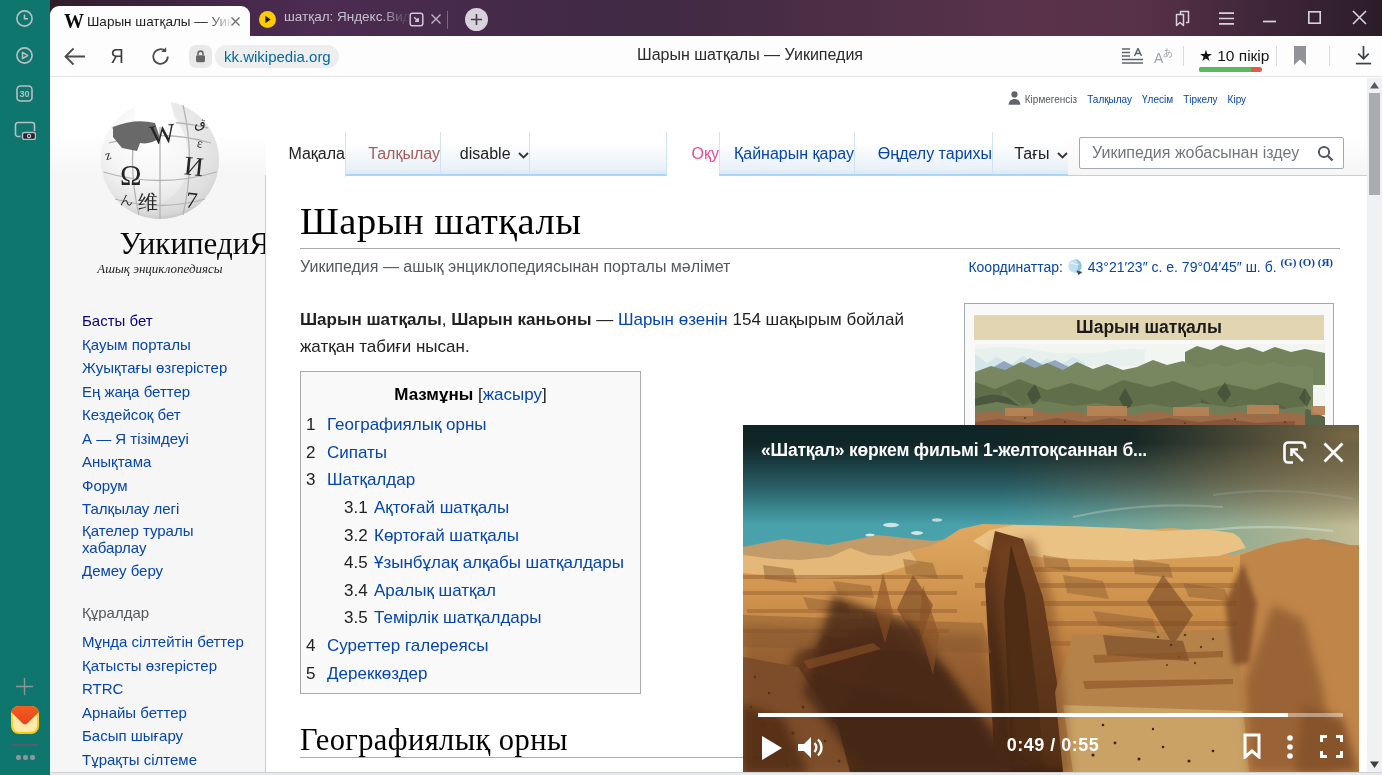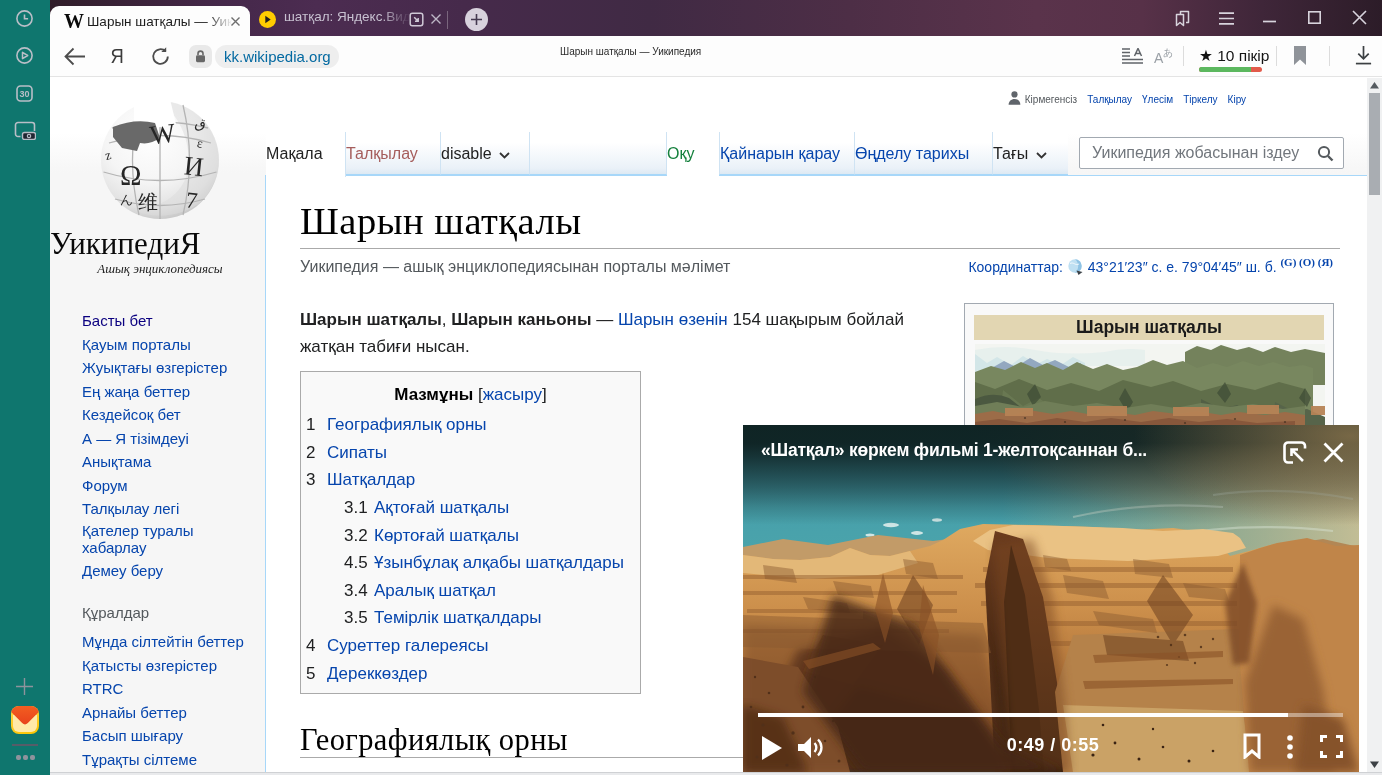--- a/index.html
+++ b/index.html
@@ -6,28 +6,28 @@
 #stage{position:absolute;left:0;top:0;width:1382px;height:775px;background:#fff;overflow:hidden}
 a{color:#0645ad;text-decoration:none}
 
 #sidebar{left:0;top:0;width:50px;height:775px;background:#0f766e;z-index:30}
 #topbar{left:50px;top:0;width:1332px;height:36px;background:linear-gradient(90deg,#301d29 0%,#45284a 13%,#4c2c51 20%,#462a4b 31%,#402a44 45%,#4d2e46 60%,#5a334b 74%,#573148 82%,#3f2639 91%,#2c1c28 100%);z-index:20}
 #tab1{left:50px;top:6px;width:200px;height:30px;background:#fdfdfd;border-radius:9px 9px 0 0;z-index:21}
 #tab1 .title{position:absolute;left:37px;top:8px;font-size:13.5px;color:#1c1c1c;width:150px;white-space:nowrap;overflow:hidden;-webkit-mask-image:linear-gradient(90deg,#000 80%,transparent 97%)}
 #tab1 .w{position:absolute;left:14px;top:4px;font-family:"Liberation Serif",serif;font-size:20px;font-weight:bold;color:#0a0a0a}
 #tab2{left:250px;top:0;width:250px;height:36px;z-index:21;color:#c7c0d0}
 #toolbar{left:50px;top:36px;width:1332px;height:41px;background:#fdfdfd;border-bottom:1px solid #e4e4e4;z-index:20}
-#toolbar .ttl{position:absolute;left:510px;top:10px;width:380px;font-size:10px;color:#2a2a2a}
+#toolbar .ttl{position:absolute;left:510px;top:10px;width:380px;text-align:center;font-size:16px;color:#2a2a2a}
 .chip{position:absolute;background:#e9e9e9;border-radius:7px}
 #urlpill{position:absolute;left:165px;top:9px;width:124px;height:23px;background:#eee;border-radius:11.5px;font-size:15px;color:#0369a1;line-height:23px;padding-left:9px}
 
 #wp{left:50px;top:78px;width:1317px;height:697px;background:linear-gradient(#ffffff 55px,#f6f6f6 95px);z-index:1;font-size:16px}
 #wpbox{position:absolute;left:215px;top:97px;width:1102px;height:600px;background:#fff;border-left:1px solid #a7d7f9;border-top:1px solid #a7d7f9}
 .navlink{position:absolute;left:32px;font-size:15px;color:#0645ad;white-space:nowrap}
-.ptab{position:absolute;top:54px;height:43px;background:linear-gradient(#ffffff 25%,#eaf1f8 86%,#dde9f3 100%);border-bottom:1px solid #a7d7f9;border-right:1px solid #cfe3f3;font-size:16px;text-align:left;color:#0645ad;padding-top:13px}
+.ptab{position:absolute;top:54px;height:43px;background:linear-gradient(#ffffff 25%,#eaf1f8 86%,#dde9f3 100%);border-bottom:1px solid #a7d7f9;border-right:1px solid #cfe3f3;font-size:16px;text-align:right;color:#0645ad;padding-top:13px}
 .ptab.on{background:#fff;border-bottom:0;border-right:1px solid #cfe3f3;height:45px}
 .tocrow{position:absolute;left:0;width:100%;height:28px;font-size:17px}
 .tocrow .n{position:absolute;left:5px;color:#202122}
 .tocrow .n2{position:absolute;left:43px;color:#202122}
 .tocrow a{position:absolute;white-space:nowrap}
 
 #video{left:743px;top:425px;width:616px;height:347px;background:#223a3a;z-index:40;overflow:hidden}
 
 #scroll{left:1367px;top:78px;width:15px;height:697px;background:#f0f1f2;z-index:25}
 #scroll .th{position:absolute;left:2px;top:15px;width:11px;height:102px;background:#a9adb2}
@@ -62,21 +62,21 @@
         <text x="86" y="79" font-size="27" transform="rotate(6 94 72)">И</text>
         <text x="22" y="89" font-size="29">Ω</text>
         <text x="40" y="113" font-size="20">维</text>
         <text x="88" y="112" font-size="23" transform="rotate(6 94 104)">7</text>
         <text x="97" y="32" font-size="14" transform="rotate(14 102 28)">ق</text>
         <text x="7" y="63" font-size="13" transform="rotate(-14 12 58)">z</text>
         <text x="99" y="52" font-size="13" transform="rotate(10 104 48)">ε</text>
         <text x="22" y="108" font-size="13">ん</text>
       </g>
     </svg>
-    <div style="position:absolute;left:0;top:133px;width:220px;text-align:left;font-family:'Liberation Serif',serif;font-size:31px;color:#0a0a0a">УикипедиЯ</div>
+    <div style="position:absolute;left:0;top:133px;width:220px;text-align:right;font-family:'Liberation Serif',serif;font-size:31px;color:#0a0a0a">УикипедиЯ</div>
     <div style="position:absolute;left:0;top:168px;width:220px;text-align:center;font-family:'Liberation Serif',serif;font-style:italic;font-size:13px;color:#222">Ашық энциклопедиясы</div>
   </div>
 
   <div id="navlinks">
     <a class="navlink" style="top:234px;color:#0b0080">Басты бет</a>
     <a class="navlink" style="top:258px">Қауым порталы</a>
     <a class="navlink" style="top:281px">Жуықтағы өзгерістер</a>
     <a class="navlink" style="top:305px">Ең жаңа беттер</a>
     <a class="navlink" style="top:328px">Кездейсоқ бет</a>
     <a class="navlink" style="top:352px">А — Я тізімдеуі</a>
@@ -103,21 +103,21 @@
   </div>
   <div id="wpbox"></div>
 
   <div id="ptabs">
     <div class="ptab on" style="left:216px;width:80px;color:#222">Мақала</div>
     <div class="ptab" style="left:296px;width:95px"><span style="color:#a55d5c">Талқылау</span></div>
     <div class="ptab" style="left:391px;width:89px;color:#222">disable <svg width="11" height="7" viewBox="0 0 11 7" style="margin-left:3px">
             <path d="M1 1l4.5 4.5L10 1" stroke="#333" stroke-width="1.8" fill="none"></path>
           </svg></div>
     <div class="ptab" style="left:480px;width:137px"></div>
-    <div class="ptab on" style="left:617px;width:52px;color:#15803d;border-right:0">Оқу</div>
+    <div class="ptab on" style="left:617px;width:52px;color:#ec4899;border-right:0">Оқу</div>
     <div class="ptab" style="left:669px;width:136px;border-left:1px solid #cfe3f3"><a>Қайнарын қарау</a></div>
     <div class="ptab" style="left:805px;width:138px"><a>Өңделу тарихы</a></div>
     <div class="ptab" style="left:943px;width:75px;color:#222;border-right:0">Тағы <svg width="11" height="7" viewBox="0 0 11 7" style="margin-left:3px">
             <path d="M1 1l4.5 4.5L10 1" stroke="#333" stroke-width="1.8" fill="none"></path>
           </svg></div>
   </div>
 
   <div class="abs" style="left:1029px;top:59px;width:265px;height:32px;background:#fff;border:1px solid #a2a9b1;border-radius:2px">
     <span style="position:absolute;left:12px;top:6px;font-size:16px;color:#72777d">Уикипедия жобасынан іздеу</span>
     <svg style="position:absolute;right:9px;top:7px" width="17" height="17" viewBox="0 0 17 17">

